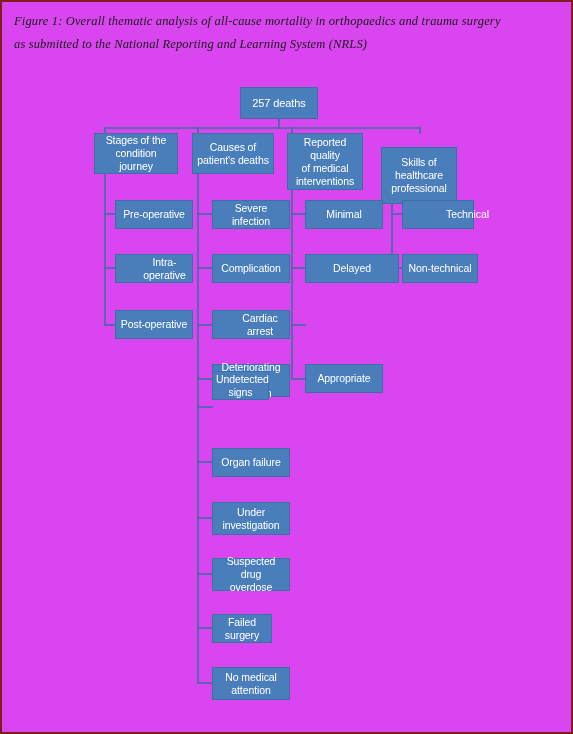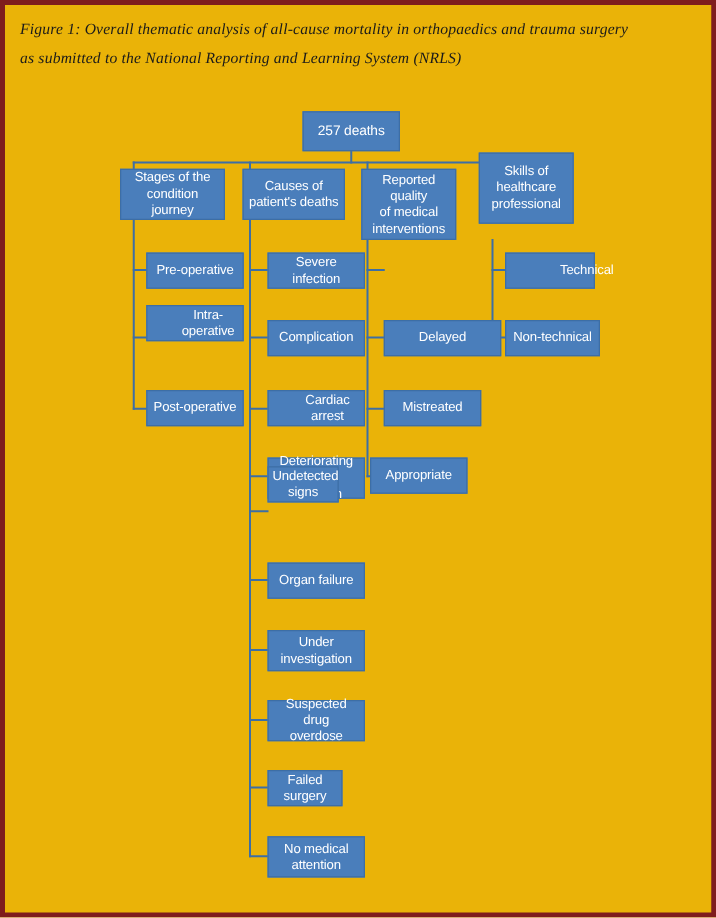--- a/index.html
+++ b/index.html
@@ -7,22 +7,22 @@
     padding: 0;
     background: #ffffff;
   }
   body {
     font-family: "Liberation Sans", sans-serif;
   }
   #page {
     position: relative;
     width: 573px;
     height: 734px;
-    background: #eab308;
-    border: 4px solid #7f1d1d;
+    background: #d946ef;
+    border: 2px solid #7f1d1d;
     box-sizing: border-box;
     overflow: hidden;
   }
   #caption {
     position: absolute;
     left: 12px;
     top: 8px;
     width: 552px;
     font-family: "Liberation Serif", serif;
     font-style: italic;
@@ -145,30 +145,30 @@
       <span class="node-label">Causes of
 patient's deaths</span>
     </div>
 
     <div class="node header" style="left:285px; top:131px; width:76px; height:57px;">
       <span class="node-label">Reported quality
 of medical
 interventions</span>
     </div>
 
-    <div class="node header" style="left:379px; top:118px; width:76px; height:57px;">
+    <div class="node header" style="left:379px; top:145px; width:76px; height:57px;">
       <span class="node-label">Skills of
 healthcare
 professional</span>
     </div>
 
     <div class="node" style="left:113px; top:198px; width:78px; height:29px;">
       <span class="node-label">Pre-operative</span>
     </div>
-    <div class="node" style="left:113px; top:240px; width:78px; height:29px;padding-left:24px;">
+    <div class="node" style="left:113px; top:252px; width:78px; height:29px;padding-left:24px;">
       <span class="node-label">Intra-operative</span>
     </div>
     <div class="node" style="left:113px; top:308px; width:78px; height:29px;">
       <span class="node-label">Post-operative</span>
     </div>
 
     <div class="node" style="left:210px; top:198px; width:78px; height:29px;">
       <span class="node-label">Severe infection</span>
     </div>
     <div class="node" style="left:210px; top:252px; width:78px; height:29px;">
@@ -196,27 +196,27 @@
 overdose</span>
     </div>
     <div class="node" style="left:210px; top:612px; width:60px; height:29px;">
       <span class="node-label">Failed surgery</span>
     </div>
     <div class="node" style="left:210px; top:665px; width:78px; height:33px;">
       <span class="node-label">No medical
 attention</span>
     </div>
 
+    <div class="node" style="left:303px; top:198px; width:78px; height:29px;">
+      <span class="node-label">Minimal</span>
+    </div>
     <div class="node" style="left:303px; top:252px; width:94px; height:29px;">
       <span class="node-label">Delayed</span>
     </div>
-    <div class="node" style="left:303px; top:308px; width:78px; height:29px;">
-      <span class="node-label">Mistreated</span>
-    </div>
-    <div class="node" style="left:292px; top:362px; width:78px; height:29px;">
+    <div class="node" style="left:303px; top:362px; width:78px; height:29px;">
       <span class="node-label">Appropriate</span>
     </div>
 
     <div class="node" style="left:400px; top:198px; width:72px; height:29px;padding-left:43px;">
       <span class="node-label">Technical</span>
     </div>
     <div class="node" style="left:400px; top:252px; width:76px; height:29px;">
       <span class="node-label">Non-technical</span>
     </div>
 

